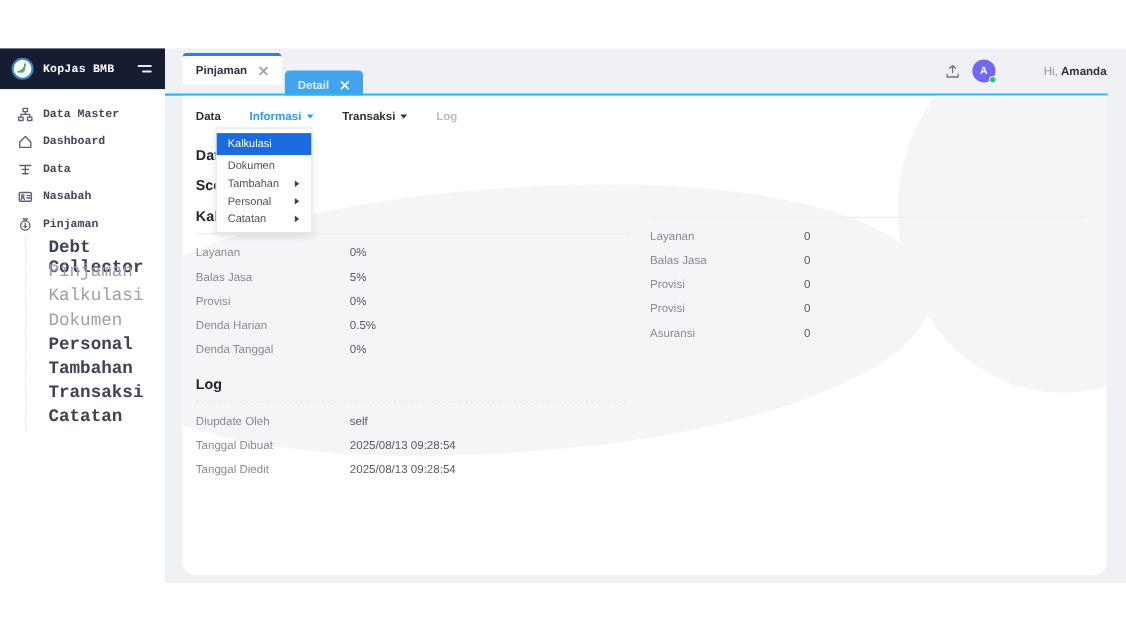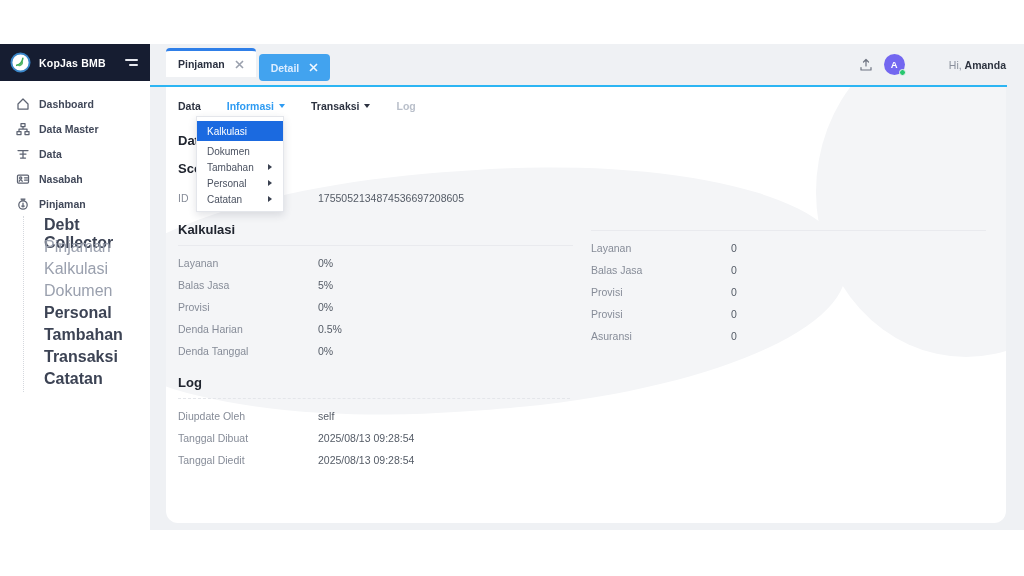--- a/index.html
+++ b/index.html
@@ -6,41 +6,41 @@
     --accent-blue:#2cb5f3; --tab-active:#42a3ef; --link-blue:#2e9bf2;
     --dropdown-highlight:#1b6ae0; --annotation-red:#ee3343; --avatar-purple:#7367f0;
     --online-green:#28c76f; --sidebar-header:#161d31;
   }
   *{margin:0;padding:0;box-sizing:border-box;}
   html,body{width:1024px;height:576px;background:#fff;font-family:"Liberation Sans",sans-serif;-webkit-font-smoothing:antialiased;}
   .stage{position:relative;width:1024px;height:576px;background:#fff;overflow:hidden;}
   .app{position:absolute;left:0;top:44px;width:1024px;height:486px;display:flex;}
 
   
-  .sidebar{width:150px;background:#fff;flex:0 0 150px;}
+  .sidebar{width:150px;background:#fff;flex:0 0 150px;font-family:Liberation Mono, monospace;}
   .side-header{height:37px;background:var(--sidebar-header);display:flex;align-items:center;padding:0 12px 0 10px;gap:8px;}
   .brand{color:#fff;font-size:10.5px;font-weight:700;letter-spacing:.2px;flex:1;}
   .toggle{display:flex;flex-direction:column;gap:3px;cursor:pointer;}
   .toggle i{display:block;height:2px;background:#e8eaf0;border-radius:1px;}
   .toggle i:nth-child(1){width:13px;} .toggle i:nth-child(2){width:9px;margin-left:4px;}
   .side-menu{padding-top:10px;}
   .side-item{height:25px;display:flex;align-items:center;gap:9px;padding-left:16px;font-size:10.5px;font-weight:700;color:#414859;cursor:pointer;}
   .side-item .ic{width:14px;height:14px;color:#5d6372;display:flex;align-items:center;justify-content:center;}
   .side-sub{margin-left:23px;border-left:1px dotted #d5d8de;padding-left:0;}
   .sub-item{height:22px;display:flex;align-items:flex-start;padding-left:20px;font-size:16px;cursor:pointer;}
   .sub-item.strong{font-weight:700;color:#3c4354;}
   .sub-item.muted{font-weight:400;color:#9aa0ae;}
 
   
   .main{flex:1;background:#eff1f4;position:relative;}
   .topbar{height:41px;display:flex;align-items:flex-start;padding-left:16px;}
   .tab{display:flex;align-items:center;gap:10px;cursor:pointer;}
   .tab.plain{margin-top:4px;height:29px;background:#fff;border-top:3px solid #2f7fe8;border-radius:4px 4px 0 0;padding:0 12px;color:#2b3140;font-size:10.5px;font-weight:700;}
   .tab.plain .x{color:#9aa0ad;}
-  .tab.active{margin-top:10px;height:27px;background:var(--tab-active);border-radius:4px;padding:0 12px;color:#dcedff;font-size:10.5px;font-weight:600;margin-left:3px;}
+  .tab.active{margin-top:20px;height:27px;background:var(--tab-active);border-radius:4px;padding:0 12px;color:#dcedff;font-size:10.5px;font-weight:600;margin-left:3px;}
   .tab.active .x{color:#f2f8ff;}
   .x{width:9px;height:9px;display:inline-flex;}
   .x svg{width:9px;height:9px;stroke:currentColor;stroke-width:1.6;}
   .top-right{margin-left:auto;display:flex;align-items:center;gap:11px;padding-right:18px;height:41px;}
   .export{width:14px;height:14px;color:#6f7582;cursor:pointer;}
   .export svg{width:14px;height:14px;stroke:currentColor;fill:none;stroke-width:1.2;stroke-linecap:round;stroke-linejoin:round;}
   .avatar{position:relative;width:21px;height:21px;border-radius:50%;background:var(--avatar-purple);color:#fff;font-size:9.5px;font-weight:700;display:flex;align-items:center;justify-content:center;cursor:pointer;}
   .avatar .dot{position:absolute;right:-1px;bottom:-1px;width:7px;height:7px;border-radius:50%;background:var(--online-green);border:1.5px solid #eff1f4;}
   .greet{font-size:10.5px;color:#8a909c;margin-left:33px;}
   .greet b{color:#2e3440;font-weight:700;}
@@ -98,35 +98,35 @@
         <span class="toggle">
             <i></i>
             <i></i>
           </span>
       </div>
 
       <nav class="side-menu">
         <div class="side-item">
           <span class="ic">
               <svg viewBox="0 0 14 14">
-                <path d="M2 7 7 2l5 5v5H2z"></path>
-              </svg>
-            </span>
-          <span>Dashboard</span>
-        </div>
-        <div class="side-item">
-          <span class="ic">
-              <svg viewBox="0 0 14 14">
                 <rect x="5" y="1.5" width="4" height="3"></rect>
                 <rect x="1" y="9.5" width="4" height="3"></rect>
                 <rect x="9" y="9.5" width="4" height="3"></rect>
                 <path d="M7 4.5v2.5M3 9.5V7h8v2.5"></path>
               </svg>
             </span>
           <span>Data Master</span>
+        </div>
+        <div class="side-item">
+          <span class="ic">
+              <svg viewBox="0 0 14 14">
+                <path d="M2 7 7 2l5 5v5H2z"></path>
+              </svg>
+            </span>
+          <span>Dashboard</span>
         </div>
         <div class="side-item">
           <span class="ic">
               <svg viewBox="0 0 14 14">
                 <path d="M2 3.5h10M4 7h6M7 3.5V11M4.5 11h5"></path>
               </svg>
             </span>
           <span>Data</span>
         </div>
         <div class="side-item">
@@ -231,24 +231,20 @@
               </span>
             <span class="pnav disabled">
                 <span>Log</span>
               </span>
           </div>
 
           <h3 class="sec h-data">Data</h3>
           <h3 class="sec h-scoring">Scoring</h3>
 
           <div class="rows">
-            <div class="frow">
-              <span class="lbl">ID</span>
-              <span class="val">1755052134874536697208605</span>
-            </div>
           </div>
 
           <div class="twocol">
             <div>
               <h3 class="sec">Kalkulasi</h3>
               <div class="divider"></div>
               <div class="colrows">
                 <div class="frow">
                     <span class="lbl">Layanan</span>
                     <span class="val">0%</span>

